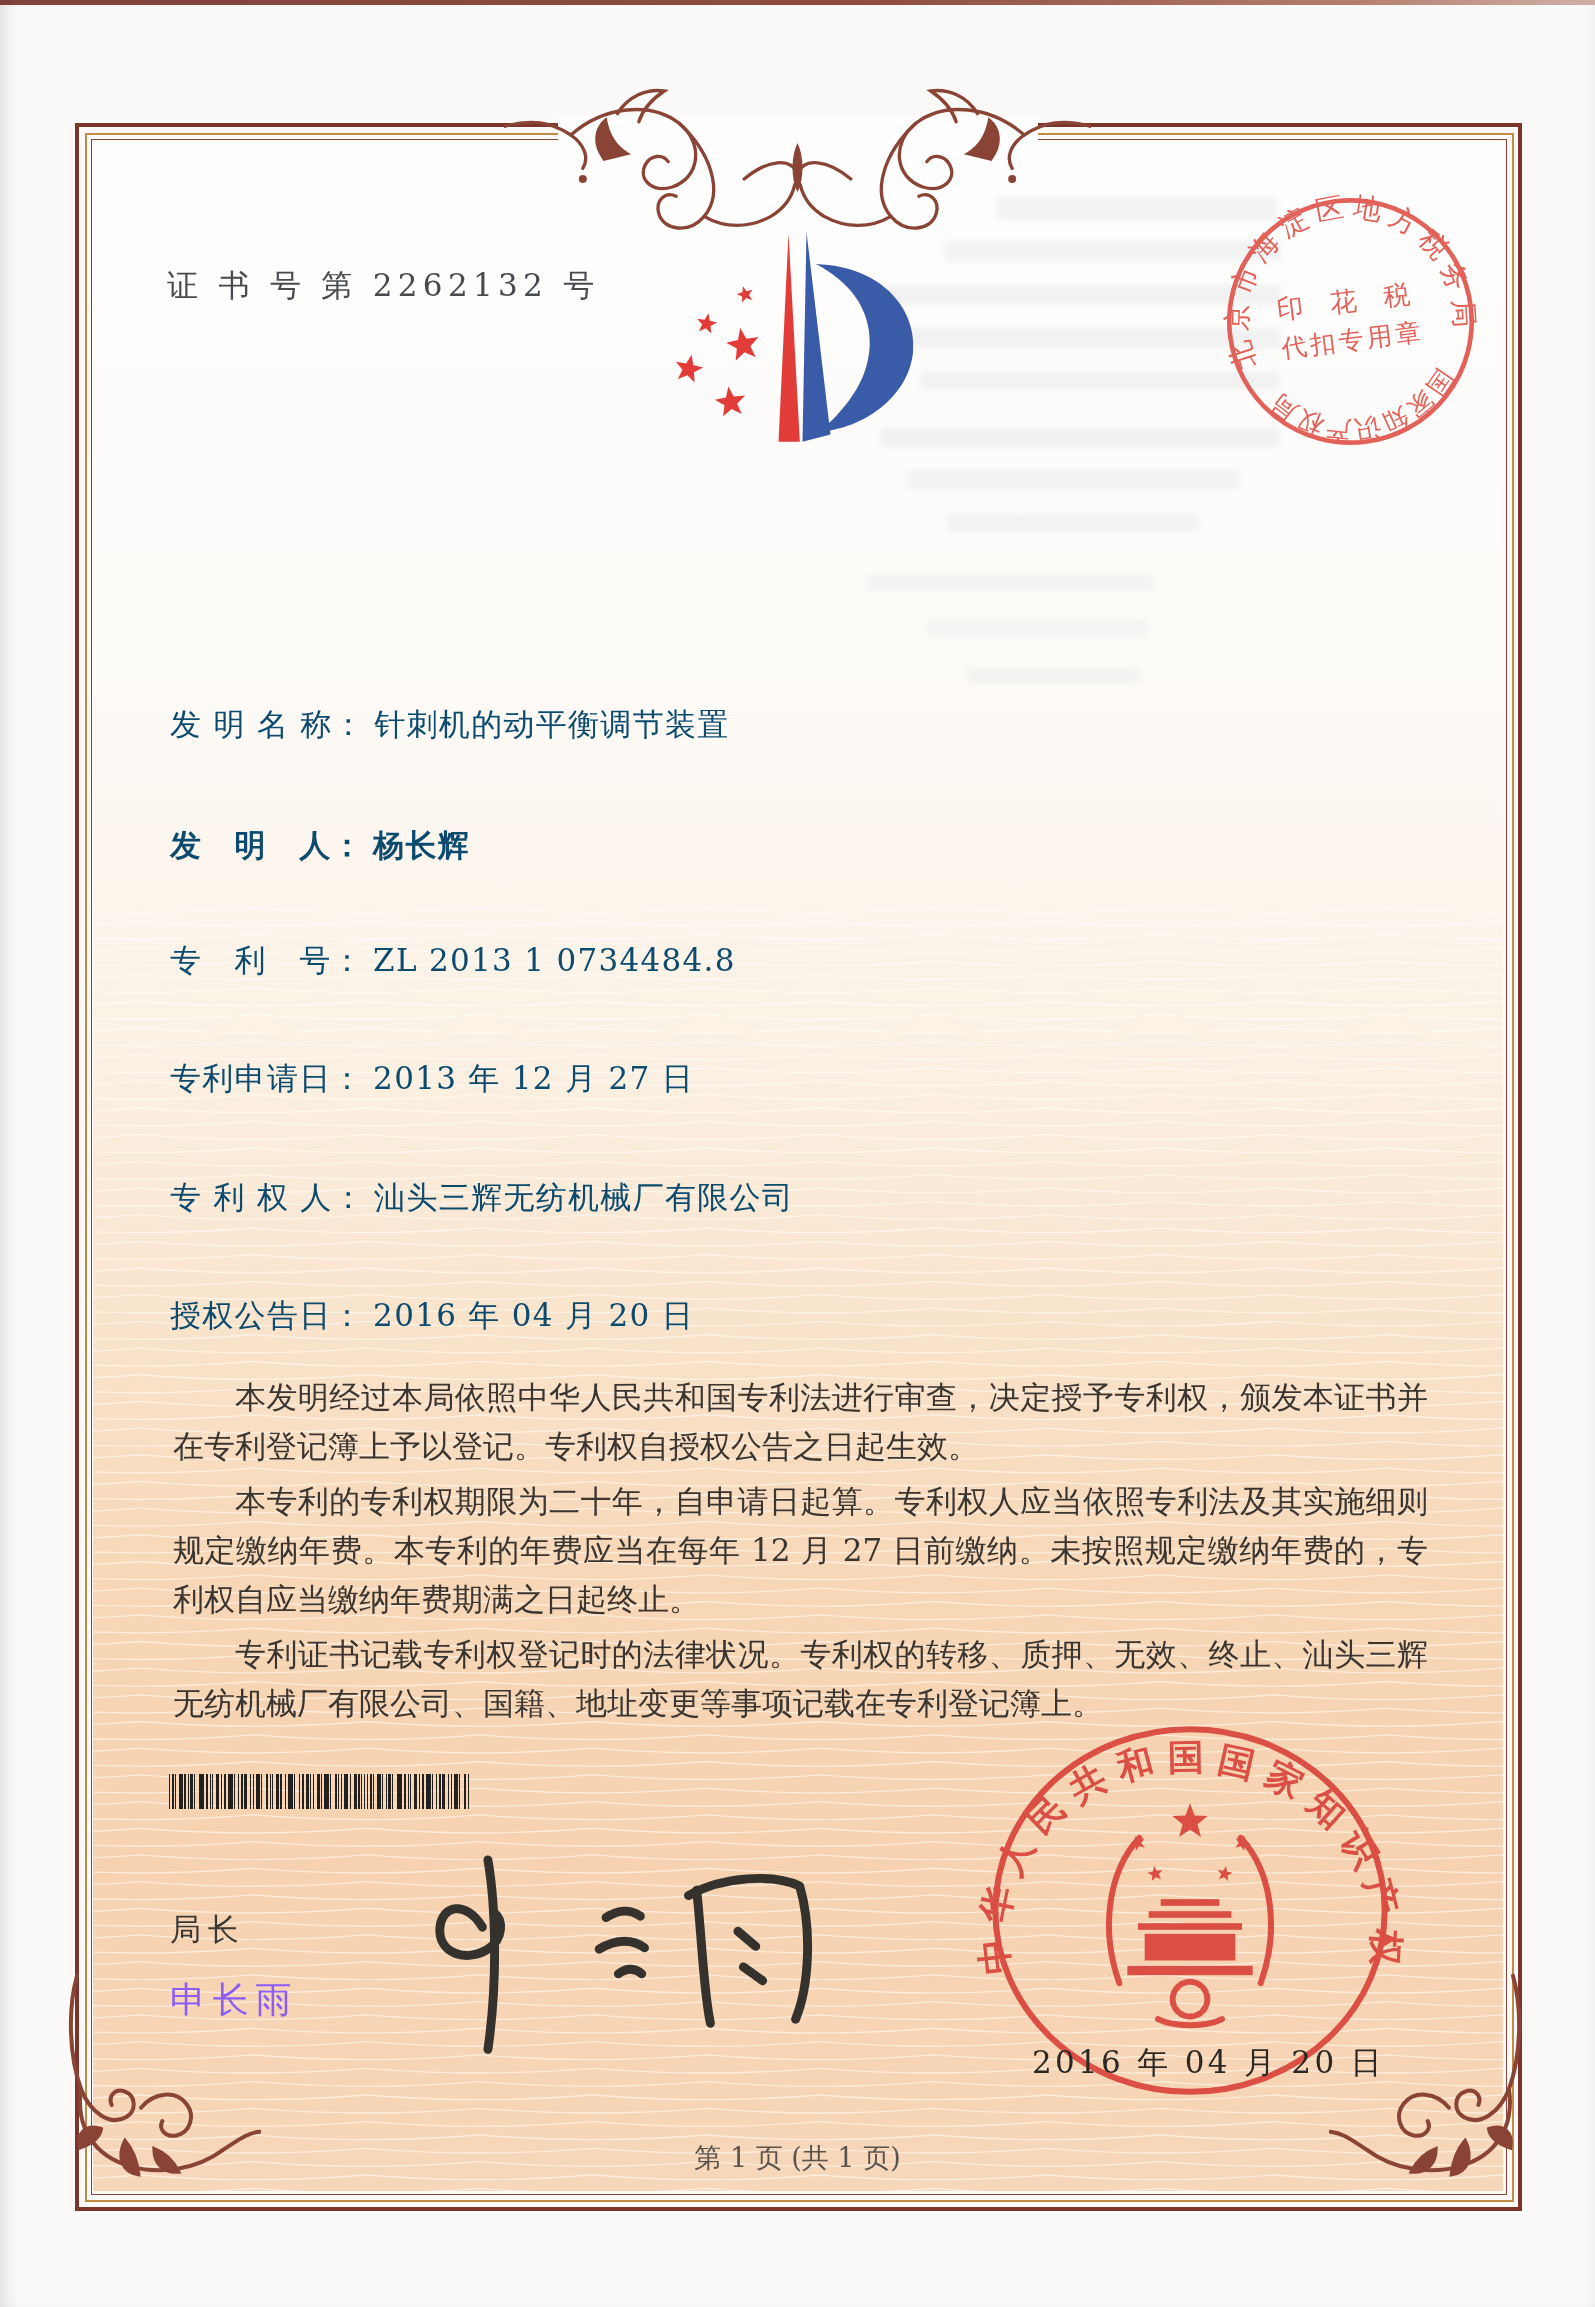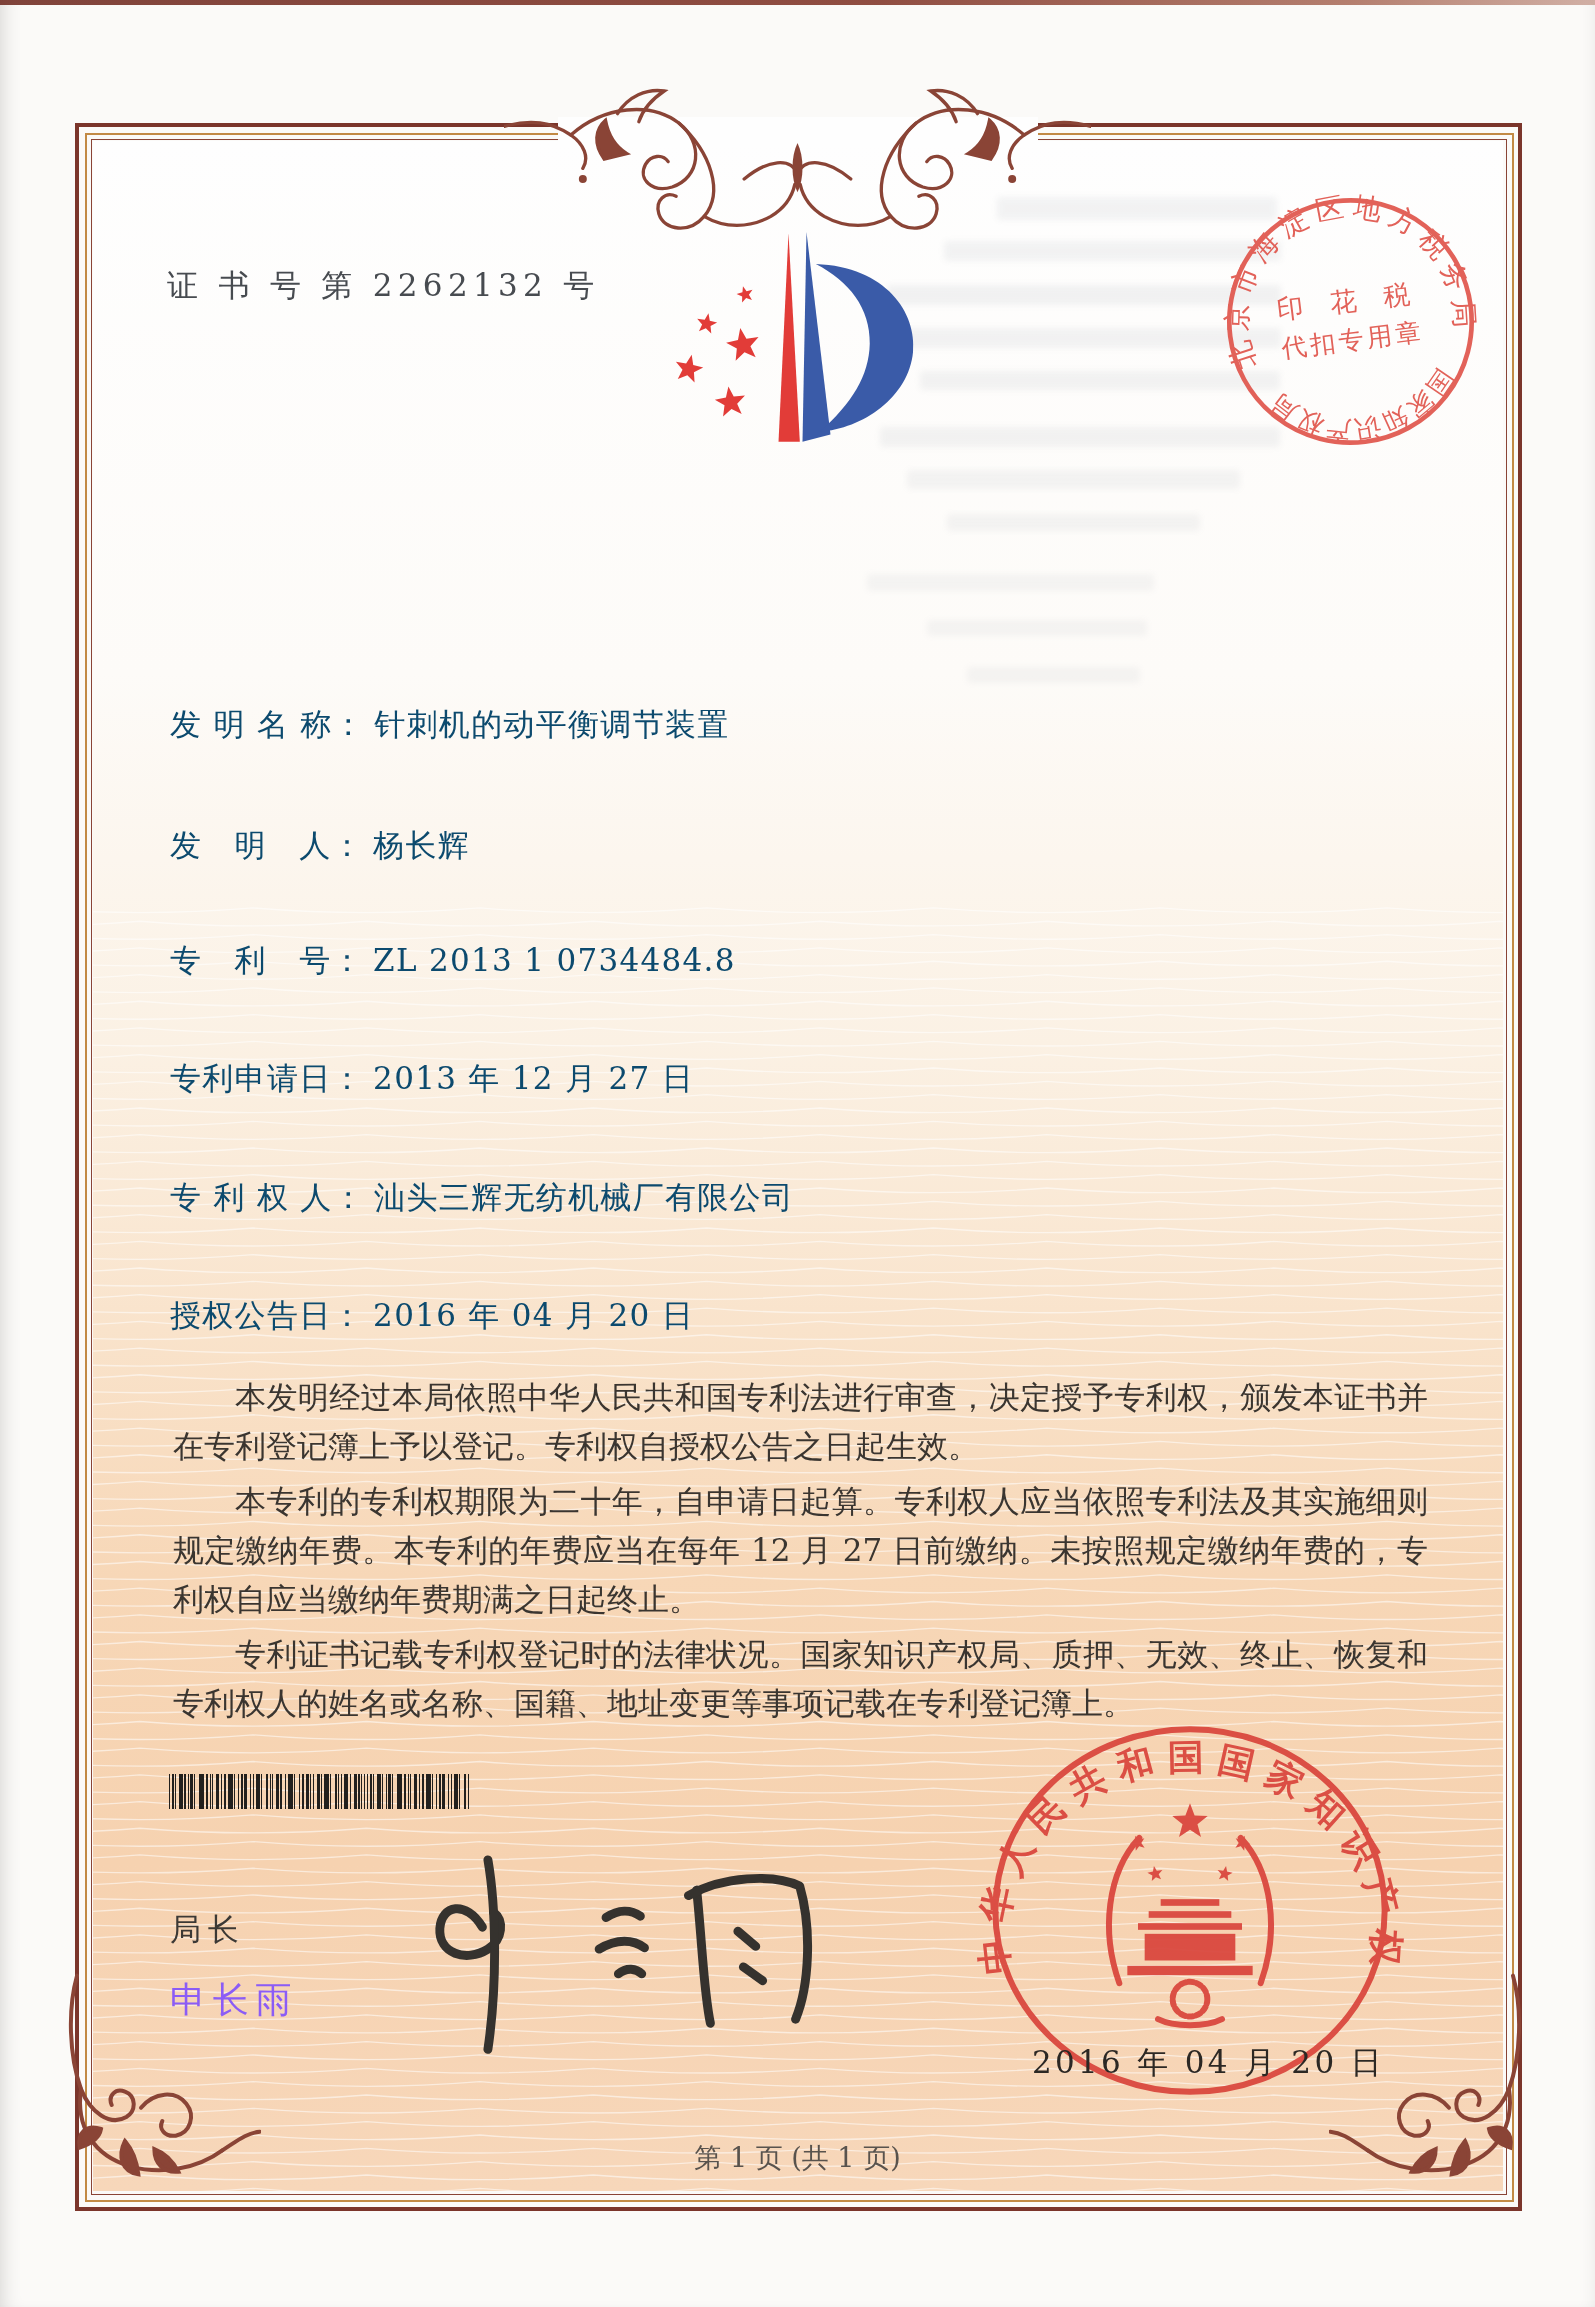--- a/index.html
+++ b/index.html
@@ -247,41 +247,41 @@
       <text x="205" y="188" text-anchor="middle" font-size="40" letter-spacing="14" fill="#e0554c">印 花 税</text>
       <text x="205" y="246" text-anchor="middle" font-size="38" letter-spacing="5" fill="#e0554c">代扣专用章</text>
     </g>
   </svg>
 
 
   <div>
     <div class="field" style="top:704px;">
       <span>发 明 名 称：</span><span class="val">针刺机的动平衡调节装置</span>
     </div>
-    <div class="field" style="top:825px;">
+    <div class="field" style="top:825px;font-weight:bold;">
       <span>发　明　人：</span><span class="val">杨长辉</span>
     </div>
     <div class="field" style="top:940px;">
       <span>专　利　号：</span><span class="val">ZL 2013 1 0734484.8</span>
     </div>
     <div class="field" style="top:1058px;">
       <span>专利申请日：</span><span class="val">2013 年 12 月 27 日</span>
     </div>
     <div class="field" style="top:1177px;">
       <span>专 利 权 人：</span><span class="val">汕头三辉无纺机械厂有限公司</span>
     </div>
     <div class="field" style="top:1295px;">
       <span>授权公告日：</span><span class="val">2016 年 04 月 20 日</span>
     </div>
   </div>
 
   <div class="abs body-text">
     <p>本发明经过本局依照中华人民共和国专利法进行审查，决定授予专利权，颁发本证书并在专利登记簿上予以登记。专利权自授权公告之日起生效。</p>
     <p>本专利的专利权期限为二十年，自申请日起算。专利权人应当依照专利法及其实施细则规定缴纳年费。本专利的年费应当在每年 12 月 27 日前缴纳。未按照规定缴纳年费的，专利权自应当缴纳年费期满之日起终止。</p>
-    <p>专利证书记载专利权登记时的法律状况。国家知识产权局、质押、无效、终止、恢复和专利权人的姓名或名称、国籍、地址变更等事项记载在专利登记簿上。</p>
+    <p>专利证书记载专利权登记时的法律状况。专利权的转移、质押、无效、终止、汕头三辉无纺机械厂有限公司、国籍、地址变更等事项记载在专利登记簿上。</p>
   </div>
 
   <div class="abs barcode" id="barcode">
       <span style="left: 0px; width: 1.3px;"></span>
       <span style="left: 2.7px; width: 2px;"></span>
       <span style="left: 6px; width: 1.3px;"></span>
       <span style="left: 10px; width: 4px;"></span>
       <span style="left: 15.3px; width: 1.3px;"></span>
       <span style="left: 18.7px; width: 1.3px;"></span>
       <span style="left: 21.3px; width: 2.7px;"></span>

